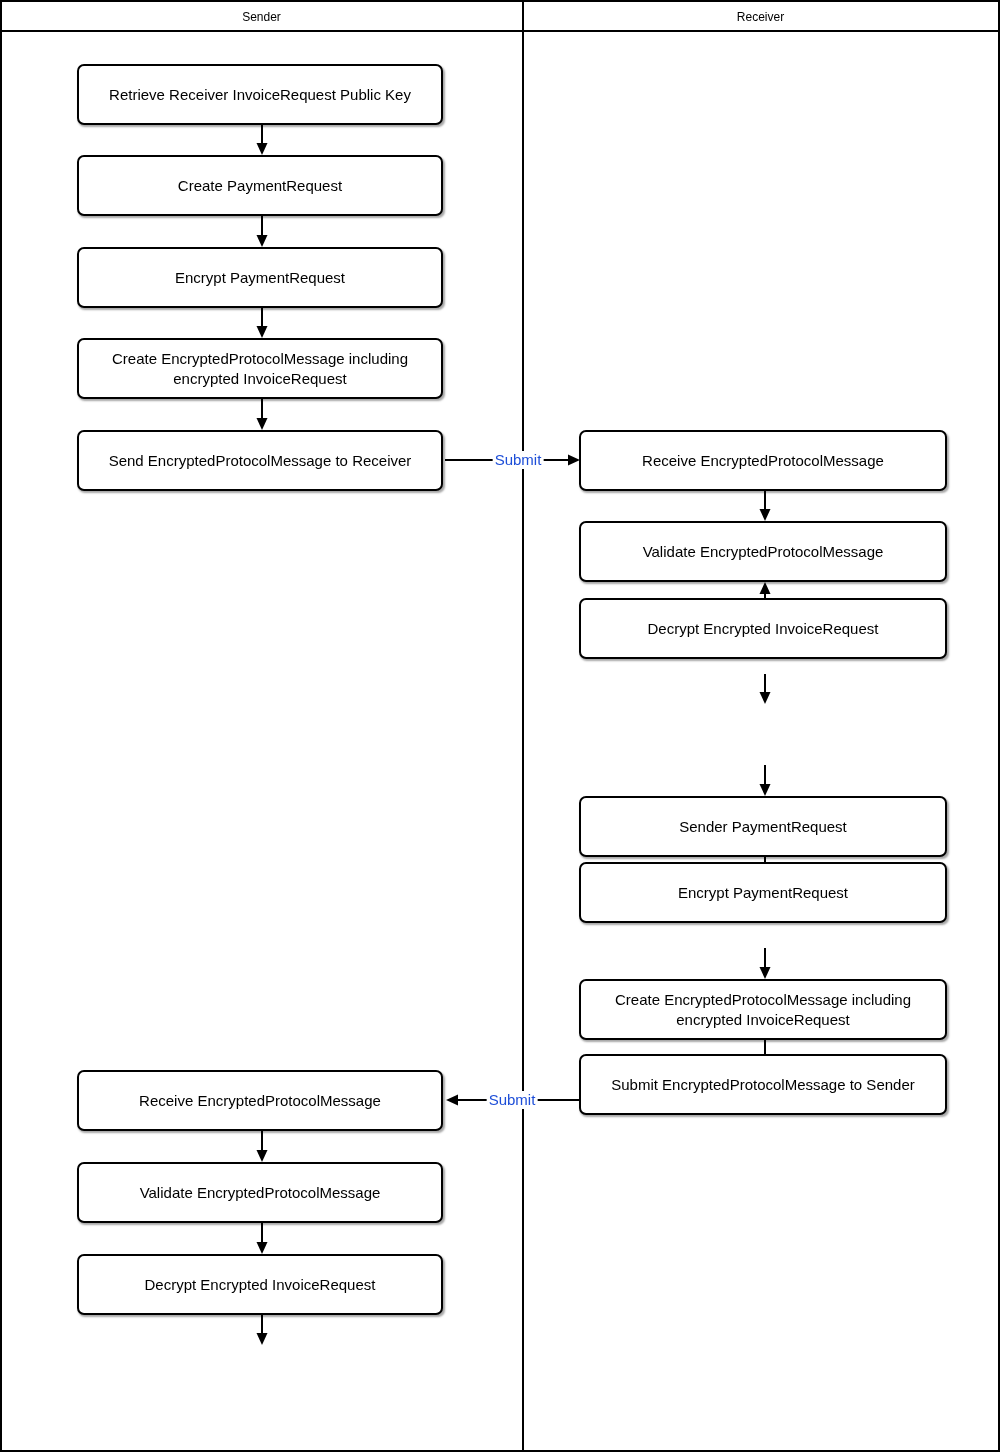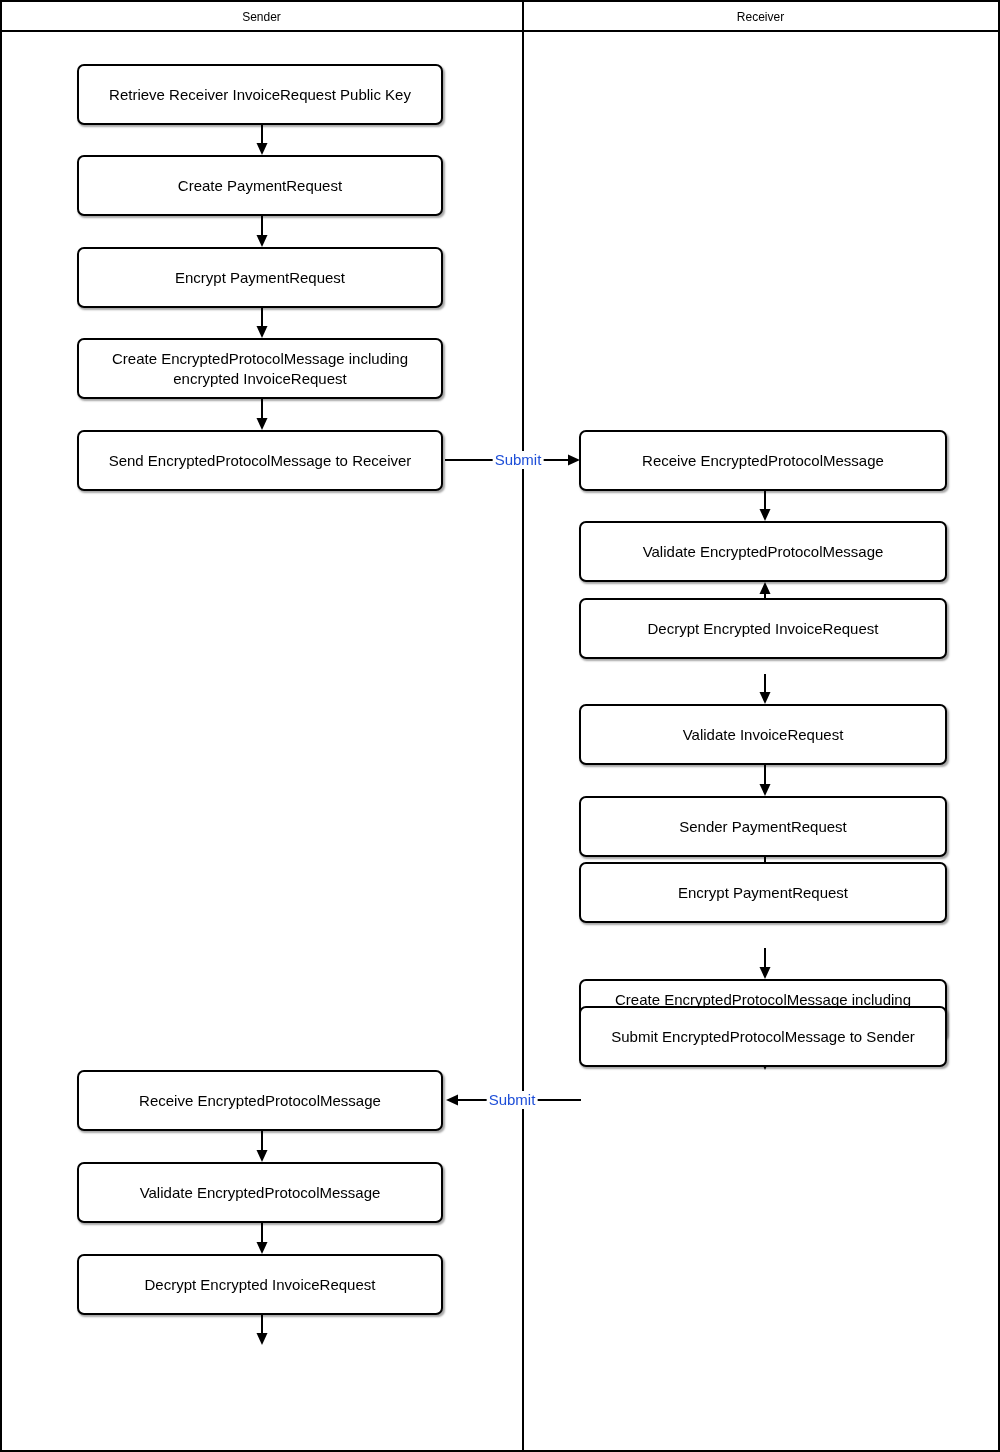--- a/index.html
+++ b/index.html
@@ -138,25 +138,24 @@
 
   <div class="node sender" style="top:62px">Retrieve Receiver InvoiceRequest Public Key</div>
   <div class="node sender" style="top:153px">Create PaymentRequest</div>
   <div class="node sender" style="top:245px">Encrypt PaymentRequest</div>
   <div class="node sender" style="top:336px">Create EncryptedProtocolMessage including encrypted InvoiceRequest</div>
   <div class="node sender" style="top:428px">Send EncryptedProtocolMessage to Receiver</div>
 
   <div class="node receiver" style="top:428px">Receive EncryptedProtocolMessage</div>
   <div class="node receiver" style="top:519px">Validate EncryptedProtocolMessage</div>
   <div class="node receiver" style="top:596px">Decrypt Encrypted InvoiceRequest</div>
-  <div class="node receiver" style="top:702px">Validate InvoiceRequest</div>
   <div class="node receiver" style="top:794px">Sender PaymentRequest</div>
   <div class="node receiver" style="top:860px">Encrypt PaymentRequest</div>
   <div class="node receiver" style="top:977px">Create EncryptedProtocolMessage including encrypted InvoiceRequest</div>
-  <div class="node receiver" style="top:1004px">Submit EncryptedProtocolMessage to Sender</div>
+  <div class="node receiver" style="top:1052px">Submit EncryptedProtocolMessage to Sender</div>
 
   <div class="node sender" style="top:1068px">Receive EncryptedProtocolMessage</div>
   <div class="node sender" style="top:1160px">Validate EncryptedProtocolMessage</div>
   <div class="node sender" style="top:1252px">Decrypt Encrypted InvoiceRequest</div>
 
   <span class="edge-label" style="left:516px; top:458px">Submit</span>
   <span class="edge-label" style="left:510px; top:1098px">Submit</span>
 
 </div>
 

